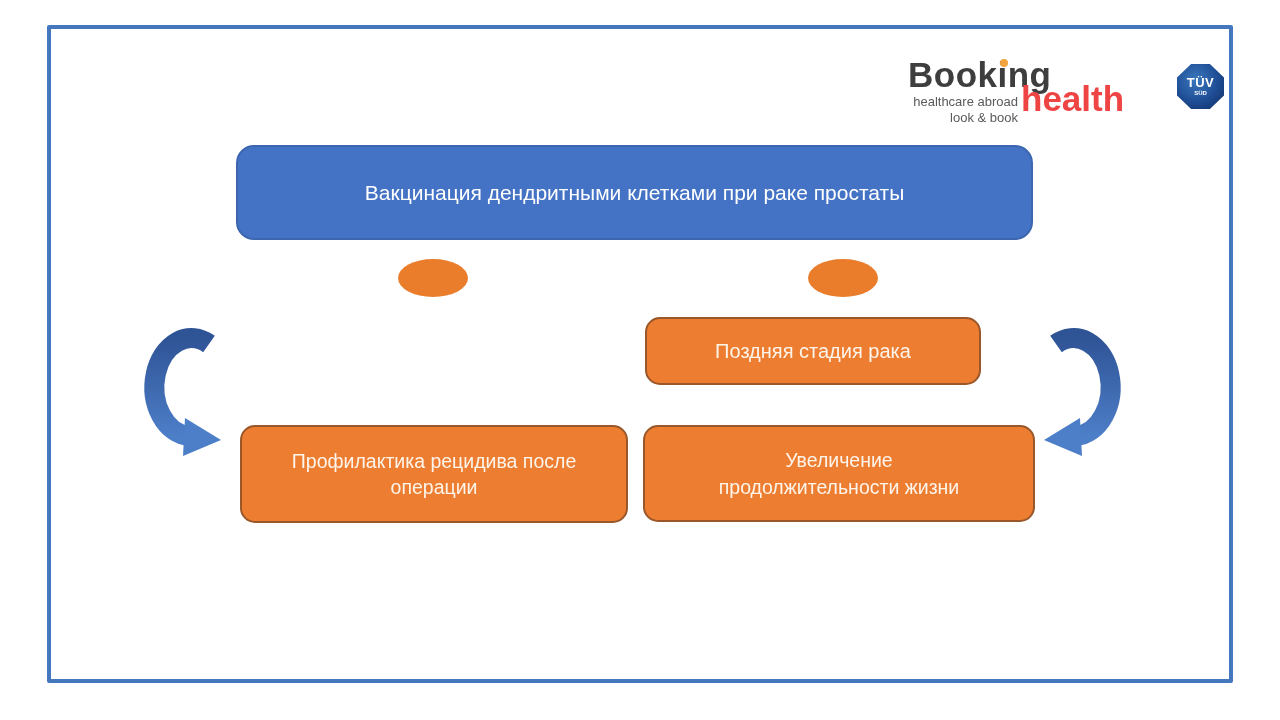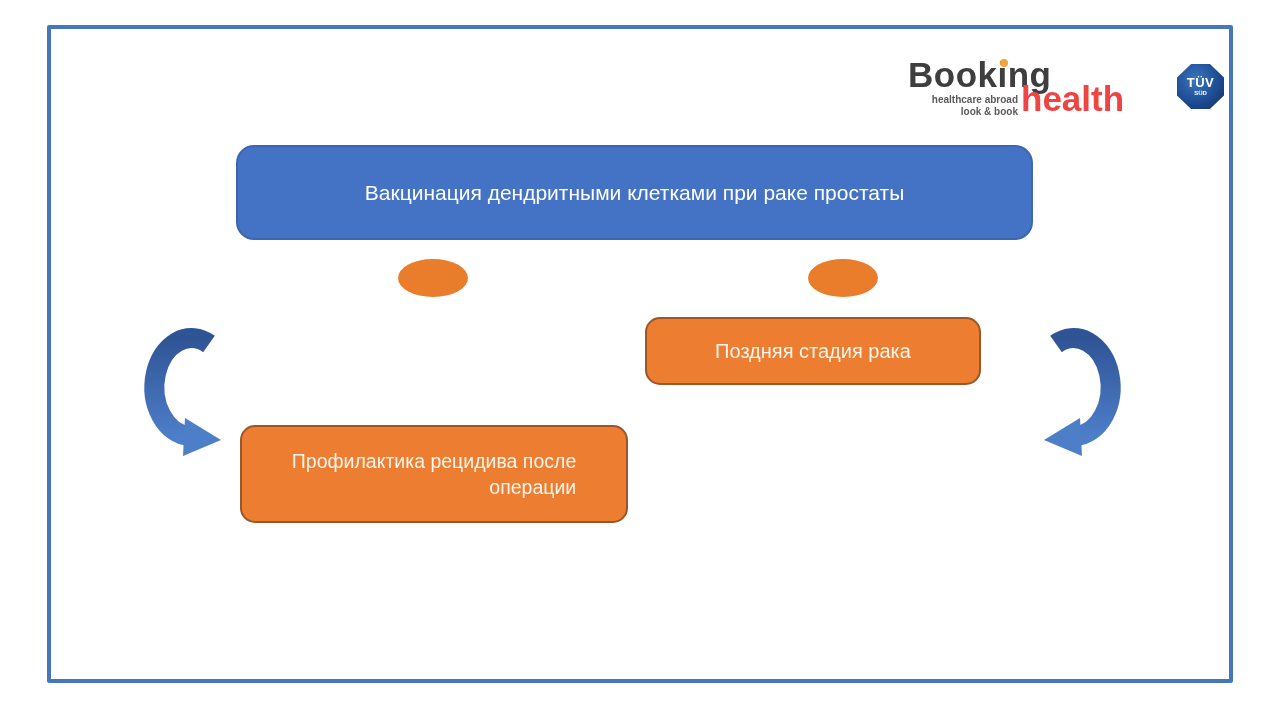--- a/index.html
+++ b/index.html
@@ -26,22 +26,22 @@
     position: absolute; left: 4px; top: 0;
     font-size: 35px; font-weight: bold; color: #3E3E3E; letter-spacing: 0.5px;
   }
   .logo-idot {
     position: absolute; left: 96px; top: 4px;
     width: 8px; height: 8px; border-radius: 50%;
     background: #F2A33C;
   }
   .logo-tagline {
     position: absolute; left: 0; top: 39px; width: 114px;
-    text-align: right; font-size: 10px; line-height: 1.2;
-    color: #5A5A5A; font-weight: bold;
+    text-align: right; font-size: 13px; line-height: 1.2;
+    color: #5A5A5A; font-weight: normal;
   }
   .logo-health {
     position: absolute; left: 117px; top: 24px;
     font-size: 35px; font-weight: bold; color: #ef4444;
   }
   .tuv-badge {
     position: absolute; left: 1177px; top: 64px;
     width: 47px; height: 45px;
     background: radial-gradient(circle at 40% 35%, #3A78BD 0%, #1E4C94 55%, #122E63 100%);
     clip-path: polygon(30% 0, 70% 0, 100% 30%, 100% 70%, 70% 100%, 30% 100%, 0 70%, 0 30%);
@@ -49,21 +49,21 @@
     color: #ffffff;
   }
   .tuv-line1 { font-size: 13px; font-weight: bold; letter-spacing: 0.5px; line-height: 1; }
   .tuv-line2 { font-size: 6px; font-weight: bold; line-height: 1.4; }
 
   
   .node {
     position: absolute;
     box-sizing: border-box;
     display: flex; align-items: center; justify-content: center;
-    text-align: right;
+    text-align: center;
   }
   .title-box {
     left: 236px; top: 145px; width: 797px; height: 95px;
     background: #4472C4;
     border: 2px solid #3C66B0;
     border-radius: 18px;
     color: #FFFFFF; font-size: 21px;
   }
   .orange-box {
     background: #ED7D31;
@@ -116,20 +116,22 @@
 
   <div class="node title-box">Вакцинация дендритными клетками при раке простаты</div>
 
   <div class="connector-dot dot-left"></div>
   <div class="connector-dot dot-right"></div>
 
   <div class="node orange-box stage-late">Поздняя стадия рака</div>
 
   <div class="node orange-box outcome-early">Профилактика рецидива после
 операции</div>
+  <div class="node orange-box outcome-late">Увеличение
+продолжительности жизни</div>
 
   <svg class="arrow-svg arrow-left" viewBox="0 0 82 140">
     <defs>
       <linearGradient id="gradL" x1="0" y1="0" x2="0" y2="1">
         <stop offset="0" stop-color="#2F5496"></stop>
         <stop offset="1" stop-color="#4D7EC8"></stop>
       </linearGradient>
     </defs>
     <path d="M70,18 A37,49 0 1 0 50,110" fill="none" stroke="url(#gradL)" stroke-width="20"></path>
     <polygon points="46,92 82,114 44,130" fill="#4D7EC8"></polygon>

